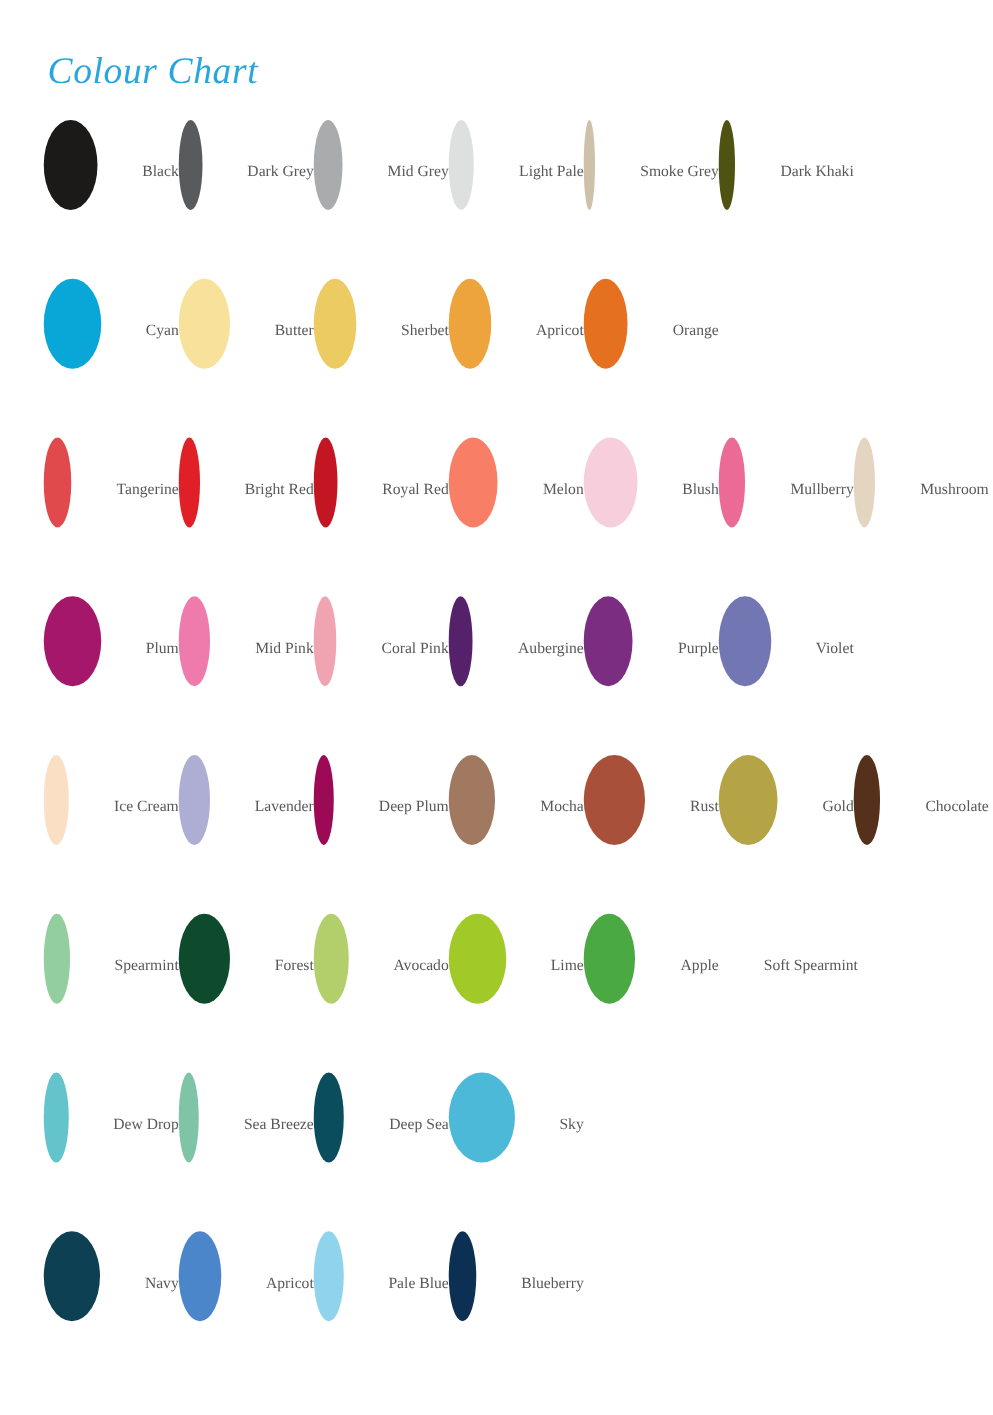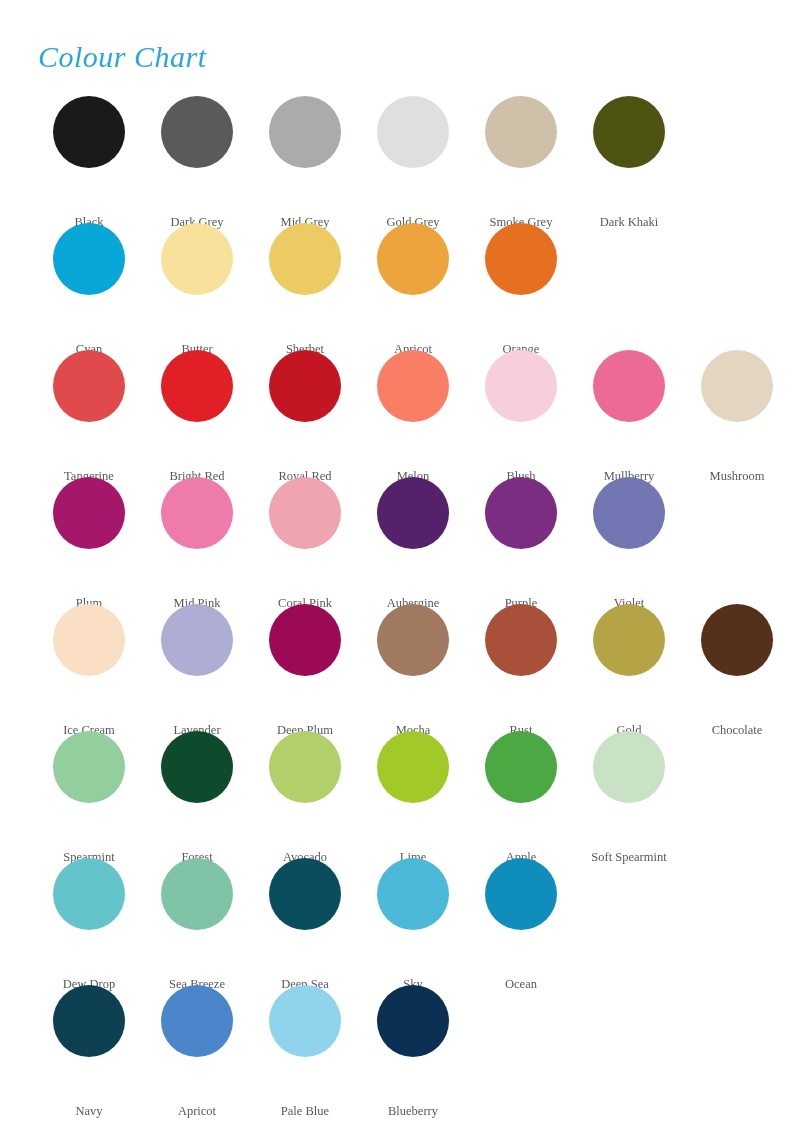--- a/index.html
+++ b/index.html
@@ -55,21 +55,20 @@
     align-items: flex-start;
     height: 127px;
     padding-left: 35px;
     box-sizing: border-box;
   }
 
   .swatch {
     width: 108px;
     flex: 0 0 108px;
     display: flex;
-    flex-direction: column;
     align-items: center;
     gap: 36px;
   }
 
   .swatch-dot {
     width: 72px;
     height: 72px;
     border-radius: 50%;
     display: block;
   }
@@ -101,21 +100,21 @@
         <div class="swatch">
           <span class="swatch-dot" style="background: rgb(88, 90, 91);"></span>
           <span class="swatch-label">Dark Grey</span>
         </div>
         <div class="swatch">
           <span class="swatch-dot" style="background: rgb(169, 171, 173);"></span>
           <span class="swatch-label">Mid Grey</span>
         </div>
         <div class="swatch">
           <span class="swatch-dot" style="background: rgb(222, 224, 223);"></span>
-          <span class="swatch-label">Gold Grey</span>
+          <span class="swatch-label">Light Pale</span>
         </div>
         <div class="swatch">
           <span class="swatch-dot" style="background: rgb(207, 193, 169);"></span>
           <span class="swatch-label">Smoke Grey</span>
         </div>
         <div class="swatch">
           <span class="swatch-dot" style="background: rgb(79, 83, 17);"></span>
           <span class="swatch-label">Dark Khaki</span>
         </div>
       </div>
@@ -263,24 +262,20 @@
           <span class="swatch-label">Sea Breeze</span>
         </div>
         <div class="swatch">
           <span class="swatch-dot" style="background: rgb(10, 78, 94);"></span>
           <span class="swatch-label">Deep Sea</span>
         </div>
         <div class="swatch">
           <span class="swatch-dot" style="background: rgb(76, 185, 216);"></span>
           <span class="swatch-label">Sky</span>
         </div>
-        <div class="swatch">
-          <span class="swatch-dot" style="background: rgb(15, 142, 188);"></span>
-          <span class="swatch-label">Ocean</span>
-        </div>
       </div>
       <div class="swatch-row">
         <div class="swatch">
           <span class="swatch-dot" style="background: rgb(14, 64, 84);"></span>
           <span class="swatch-label">Navy</span>
         </div>
         <div class="swatch">
           <span class="swatch-dot" style="background: rgb(75, 134, 202);"></span>
           <span class="swatch-label">Apricot</span>
         </div>

